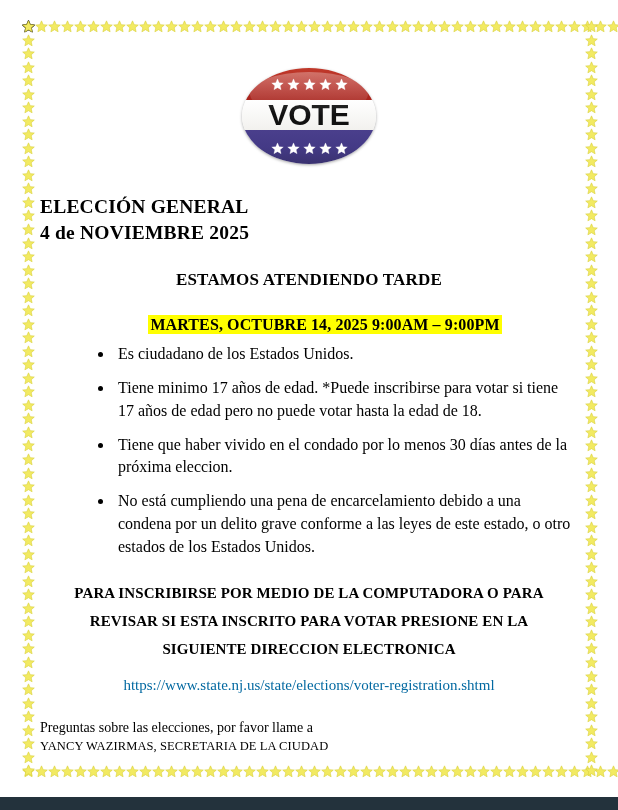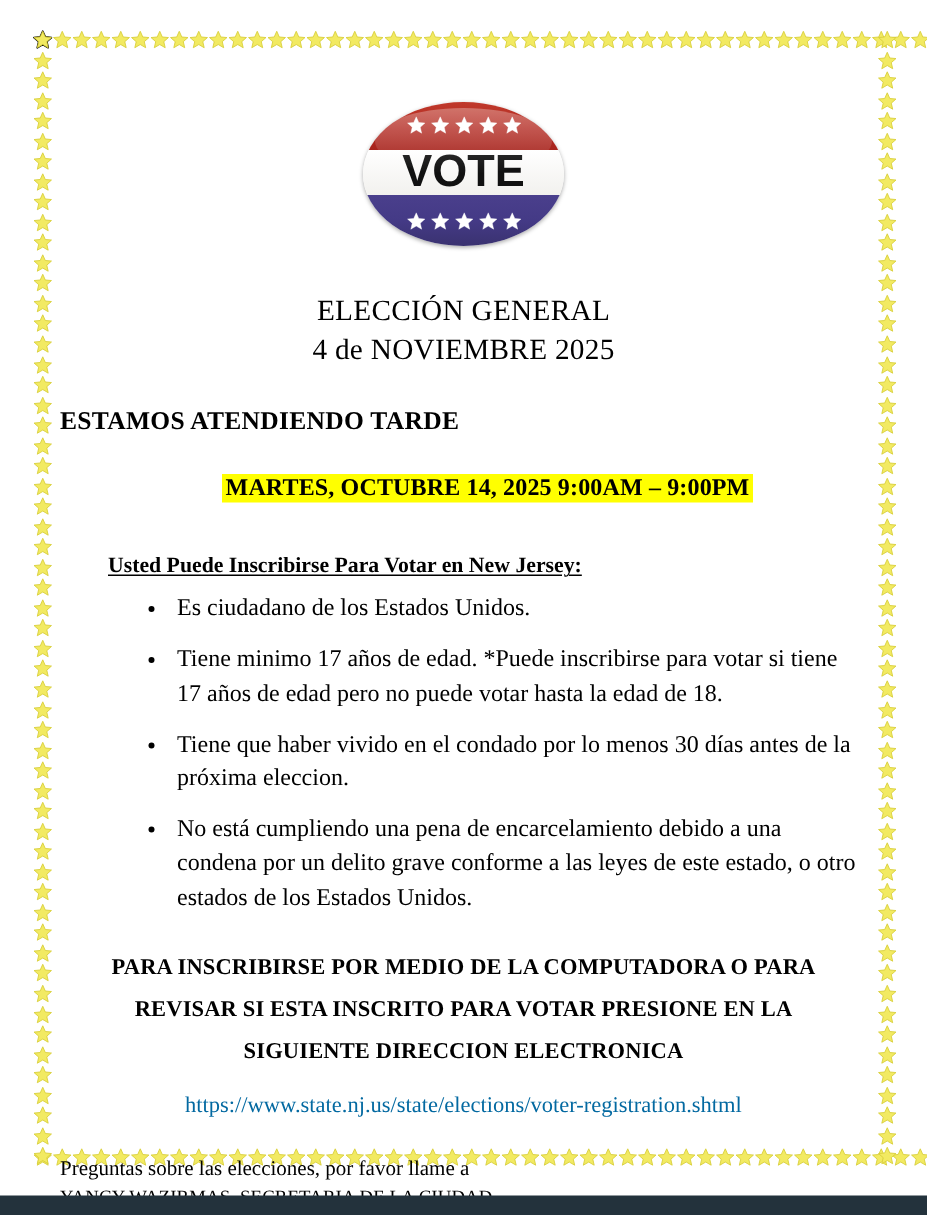--- a/index.html
+++ b/index.html
@@ -114,30 +114,30 @@
   .badge-gloss {
     position: absolute;
     left: 6%; top: 4%;
     width: 88%; height: 46%;
     border-radius: 50%;
     background: linear-gradient(180deg, rgba(255,255,255,0.30), rgba(255,255,255,0));
     pointer-events: none;
   }
 
   h1.title-line {
-    text-align: center;
-    font-weight: normal;
+    font-weight: bold;
     font-size: 19.5px;
     margin: 0;
     line-height: 1.32;
     letter-spacing: 0.2px;
   }
   .title-block { margin-top: 26px; }
 
   .subhead {
+    text-align: center;
     font-weight: bold;
     font-size: 17px;
     margin-top: 25px;
     letter-spacing: 0.2px;
   }
   .subhead2 {
     text-align: center;
     font-weight: normal;
     font-size: 16.5px;
     margin-top: 8px;
@@ -1298,21 +1298,20 @@
       <h1 class="title-line">ELECCIÓN GENERAL</h1>
       <h1 class="title-line">4 de NOVIEMBRE 2025</h1>
     </div>
 
     <div class="subhead">ESTAMOS ATENDIENDO TARDE</div>
 
     <div class="highlight-line">
       <span>MARTES, OCTUBRE 14, 2025  9:00AM – 9:00PM</span>
     </div>
 
-    <div class="list-heading">Usted Puede Inscribirse Para Votar en New Jersey:</div>
     <ul class="reqs">
       <li>Es ciudadano de los Estados Unidos.</li>
       <li>Tiene minimo 17 años de edad. *Puede inscribirse para votar si tiene 17 años de edad pero no puede votar hasta la edad de 18.</li>
       <li>Tiene que haber vivido en el condado por lo menos 30 días antes de la próxima eleccion.</li>
       <li>No está cumpliendo una pena de encarcelamiento debido a una condena por un delito grave conforme a las leyes de este estado, o otro estados de los Estados Unidos.</li>
     </ul>
 
     <div class="cta">
       <div>PARA INSCRIBIRSE POR MEDIO DE LA COMPUTADORA O PARA</div>
       <div>REVISAR SI ESTA INSCRITO PARA VOTAR PRESIONE EN LA</div>

